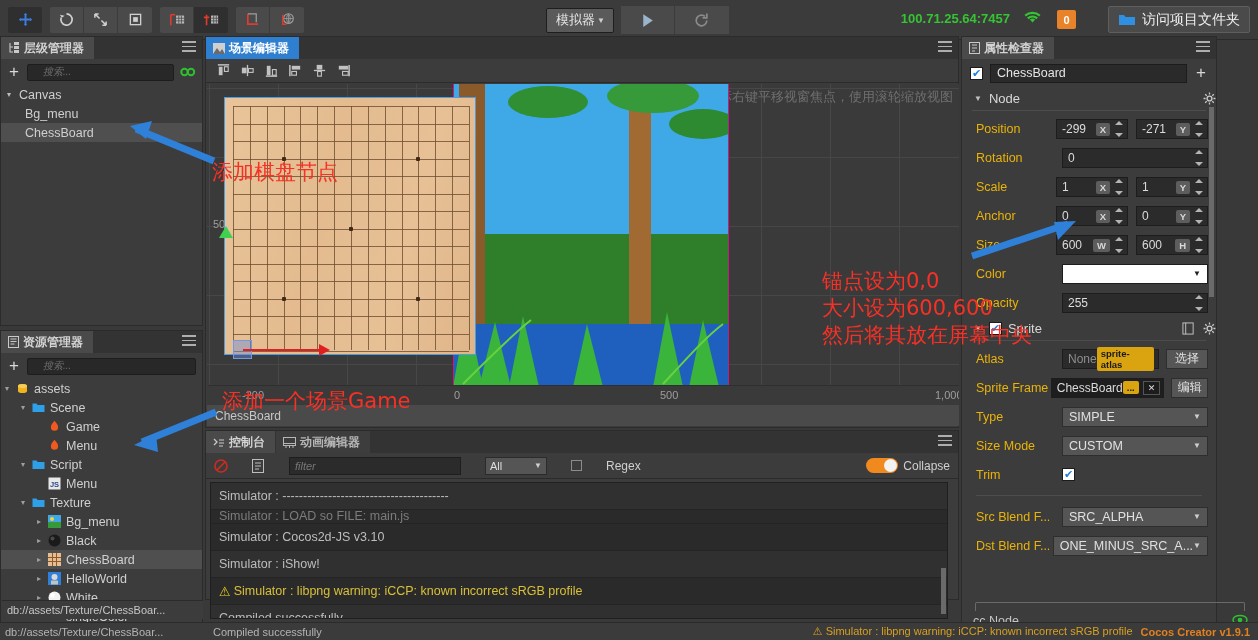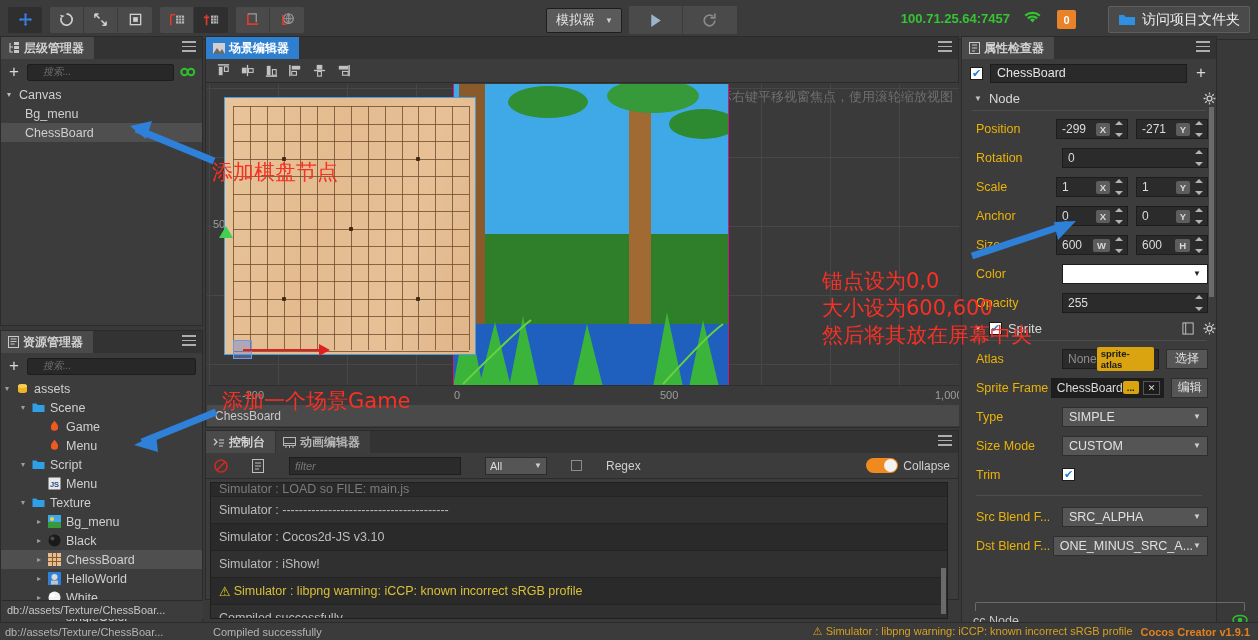--- a/index.html
+++ b/index.html
@@ -14,21 +14,21 @@
   .tbtn{ width:34px; height:26px; display:flex; align-items:center; justify-content:center;
     background:#4a4a4a; color:#cfcfcf; border-right:1px solid #3b3b3b; }
   .tbtn:first-child{ border-radius:2px 0 0 2px; }
   .tbtn:last-child{ border-radius:0 2px 2px 0; border-right:none; }
   .tbtn.solo{ border-radius:2px; }
   .tbtn.sel{ background:#2f2f2f; }
   .tbtn svg{ display:block; }
 
   #sim-wrap{ position:absolute; left:546px; top:6px; display:flex; align-items:center; }
   #sim-select{ height:25px; background:#5a5a5a; border:1px solid #1e1e1e; border-radius:2px;
-    color:#e6e6e6; font-size:13px; padding:0 8px 0 9px; display:flex; align-items:center; gap:10px; }
+    color:#e6e6e6; font-size:13px; padding:0 8px 0 9px; display:flex; align-items:center; gap:2px; }
   #play-btn,#reload-btn{ width:54px; height:28px; background:#4a4a4a; display:flex;
     align-items:center; justify-content:center; }
   #play-btn{ margin-left:7px; border-right:1px solid #3b3b3b; }
 
   #net-ip{ position:absolute; right:248px; top:11px; color:#35c433; font-weight:bold; font-size:13px;
     font-family:"Liberation Sans",sans-serif; }
   #wifi-icon{ position:absolute; right:215px; top:10px; }
   #msg-badge{ position:absolute; right:182px; top:10px; width:19px; height:19px; background:#e8832a;
     border-radius:2px; color:#fff; font-size:11px; font-weight:bold; display:flex;
     align-items:center; justify-content:center; }
@@ -636,25 +636,25 @@
     <span>Regex</span>
     <div id="collapse-wrap">
       <div id="toggle">
           <i></i>
         </div>
       <span>Collapse</span>
     </div>
   </div>
   <div id="logbody">
     <div id="log-rows">
+        <div class="logrow alt">
+          <span>Simulator : ----------------------------------------</span>
+        </div>
         <div class="logrow" style="height: 14px; align-items: flex-end; overflow: hidden; color: rgb(124, 124, 124);">
           <span>Simulator : LOAD so FILE: main.js</span>
-        </div>
-        <div class="logrow alt">
-          <span>Simulator : ----------------------------------------</span>
         </div>
         <div class="logrow">
           <span>Simulator : Cocos2d-JS v3.10</span>
         </div>
         <div class="logrow alt">
           <span>Simulator : iShow!</span>
         </div>
         <div class="logrow warn">
           <span style="color: rgb(232, 208, 32); margin-right: 3px; font-size: 13px;">⚠</span>
           <span>Simulator : libpng warning: iCCP: known incorrect sRGB profile</span>

